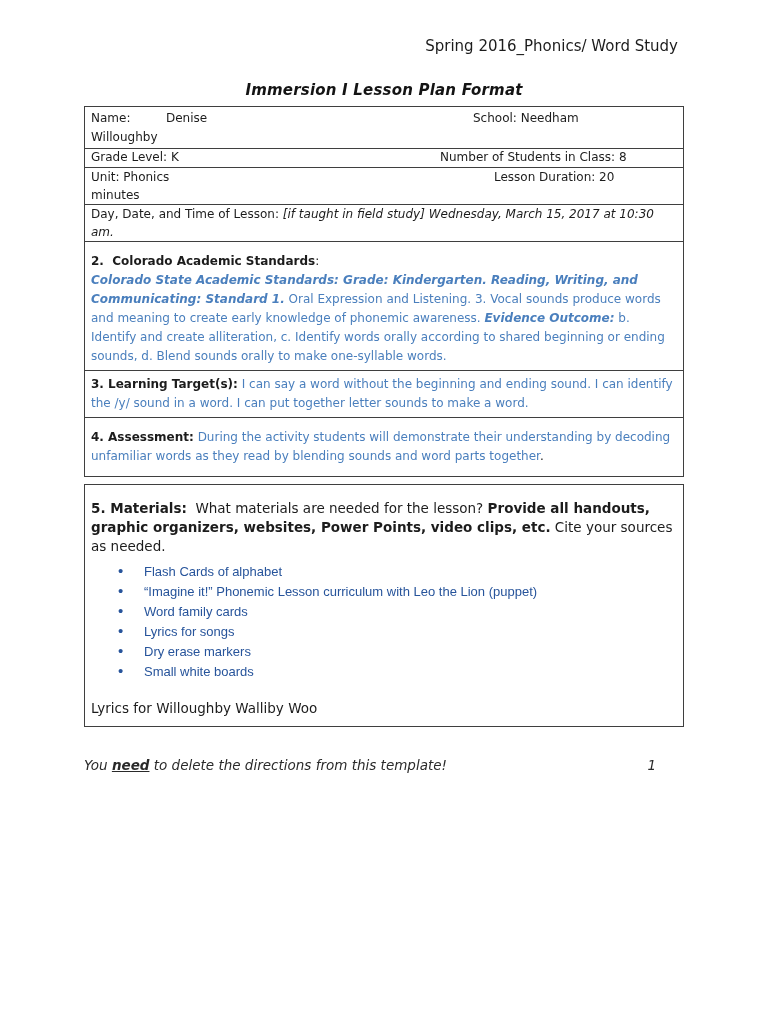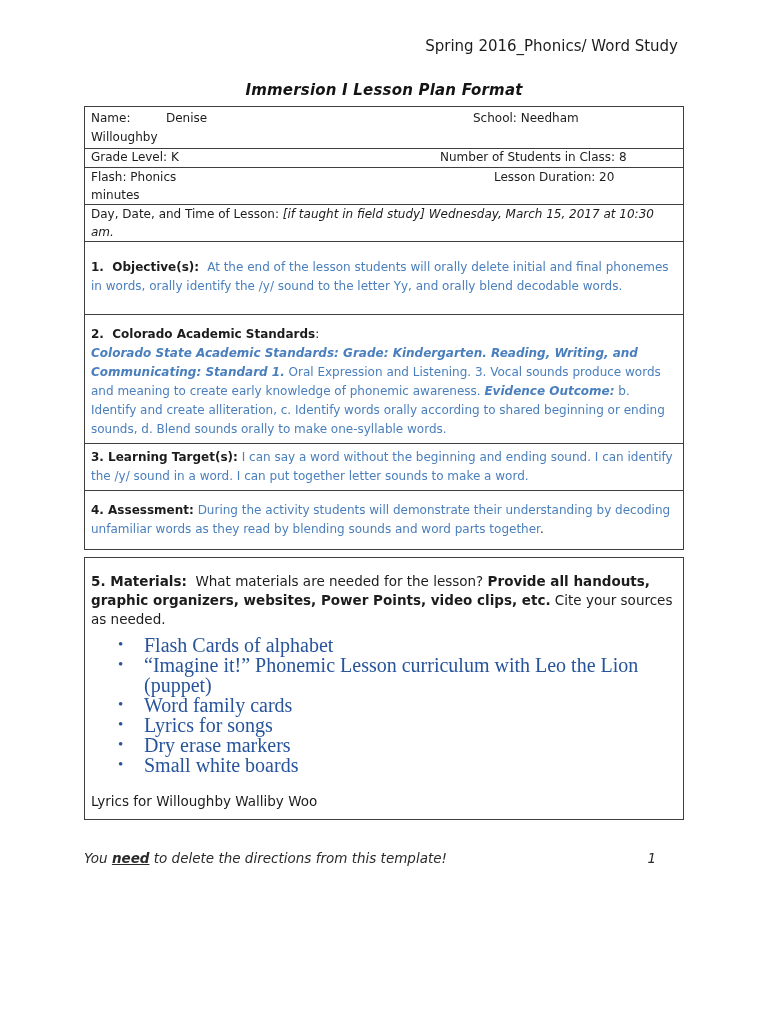--- a/index.html
+++ b/index.html
@@ -34,22 +34,22 @@
   .materials-box{
     margin-top:7px;border:1.5px solid var(--c-border,#3f3f3f);
     font-size:13.5px;line-height:19px;padding:14px 6px 8px 6px;
   }
   .b{font-weight:bold;}
   .it{font-style:italic;}
   .bi{font-weight:bold;font-style:italic;}
   .blue{color:var(--c-blue,#4a7fbd);}
   .m-list{
     margin:6px 0 0 0;padding:0;list-style:none;
-    font-family:Liberation Serif, serif;
-    font-size:20px;line-height:20px;color:var(--c-list_blue,#27549b);
+    font-family:Liberation Sans, sans-serif;
+    font-size:13px;line-height:20px;color:var(--c-list_blue,#27549b);
   }
   .m-list li{position:relative;padding-left:53px;}
   .m-list li::before{content:"\2022";position:absolute;left:27px;top:-1px;font-size:15px;}
   .m-note{margin-top:17px;color:#1c1c1c;}
   .footer{margin-top:30px;font-style:italic;font-size:13.5px;position:relative;color:#2a2a2a;}
   .footer .emph{font-weight:bold;text-decoration:underline;}
   .pagenum{position:absolute;right:28px;top:0;font-style:italic;}
 </style>
 </head>
 <body>
@@ -72,33 +72,30 @@
       <div>Willoughby</div>
     </div>
 
     <div class="row r-grade rel">
       <span>Grade Level: K</span>
       <span class="abs" style="left:355px">Number of Students in Class: 8</span>
     </div>
 
     <div class="row r-unit">
       <div class="rel">
-        <span>Flash: Phonics</span>
+        <span>Unit: Phonics</span>
         <span class="abs" style="left:403px">Lesson Duration: 20</span>
       </div>
       <div>minutes</div>
     </div>
 
     <div class="row r-date">
       <span>Day, Date, and Time of Lesson: </span><span class="it">[if taught in field study] Wednesday, March 15, 2017 at 10:30 am.</span>
     </div>
 
-    <div class="row r-obj">
-      <span class="b">1.&nbsp; Objective(s):&nbsp;</span><span class="blue"> At the end of the lesson students will orally delete initial and final phonemes in words, orally identify the /y/ sound to the letter Yy, and orally blend decodable words.</span>
-    </div>
 
     <div class="row r-std">
       <div>
         <span class="b">2.&nbsp; Colorado Academic Standards</span><span>:</span>
       </div>
       <div class="blue">
         <span class="bi">Colorado State Academic Standards: Grade: Kindergarten. Reading, Writing, and Communicating: Standard 1.</span><span> Oral Expression and Listening. 3. Vocal sounds produce words and meaning to create early knowledge of phonemic awareness. </span><span class="bi">Evidence Outcome:</span><span> b. Identify and create alliteration, c. Identify words orally according to shared beginning or ending sounds, d. Blend sounds orally to make one-syllable words.</span>
       </div>
     </div>
 

